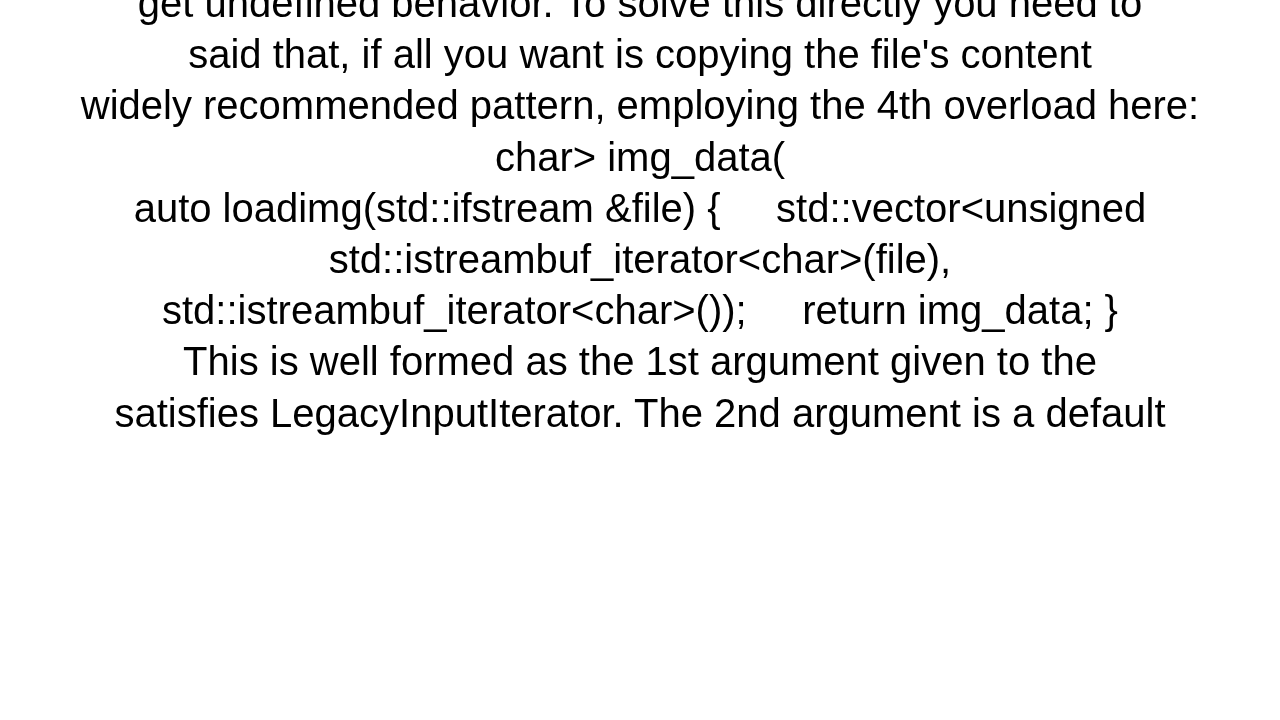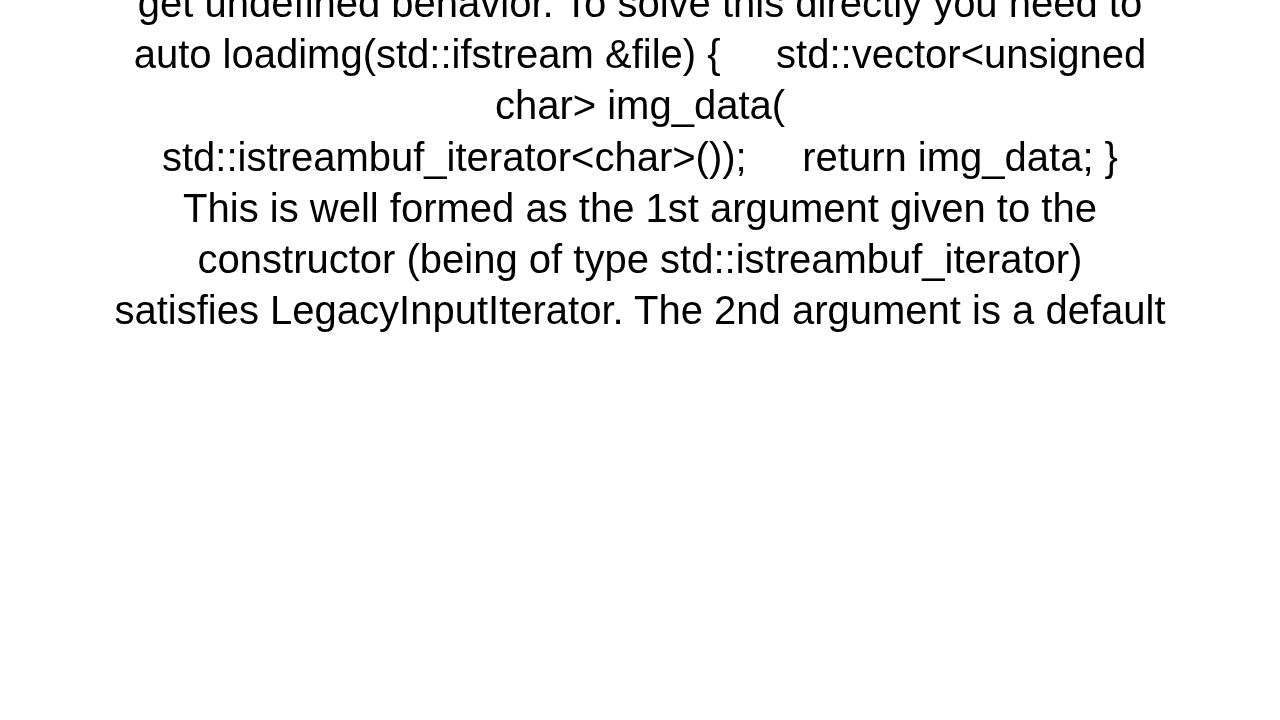--- a/index.html
+++ b/index.html
@@ -34,19 +34,21 @@
   }
   .cut-bottom {
     
   }
 </style>
 </head>
 <body>
 
 <div class="content">
   <div class="line cut-top">get undefined behavior. To solve this directly you need to</div>
+  <div class="line">said that, if all you want is copying the file's content</div>
+  <div class="line">widely recommended pattern, employing the 4th overload here:</div>
+  <div class="line">char&gt; img_data(</div>
   <div class="line">auto loadimg(std::ifstream &amp;file) {     std::vector&lt;unsigned</div>
-  <div class="line">char&gt; img_data(</div>
+  <div class="line">std::istreambuf_iterator&lt;char&gt;(file),</div>
   <div class="line">std::istreambuf_iterator&lt;char&gt;());     return img_data; }</div>
   <div class="line">This is well formed as the 1st argument given to the</div>
-  <div class="line">constructor (being of type std::istreambuf_iterator)</div>
   <div class="line cut-bottom">satisfies LegacyInputIterator. The 2nd argument is a default</div>
 </div>
 
 </body></html>

